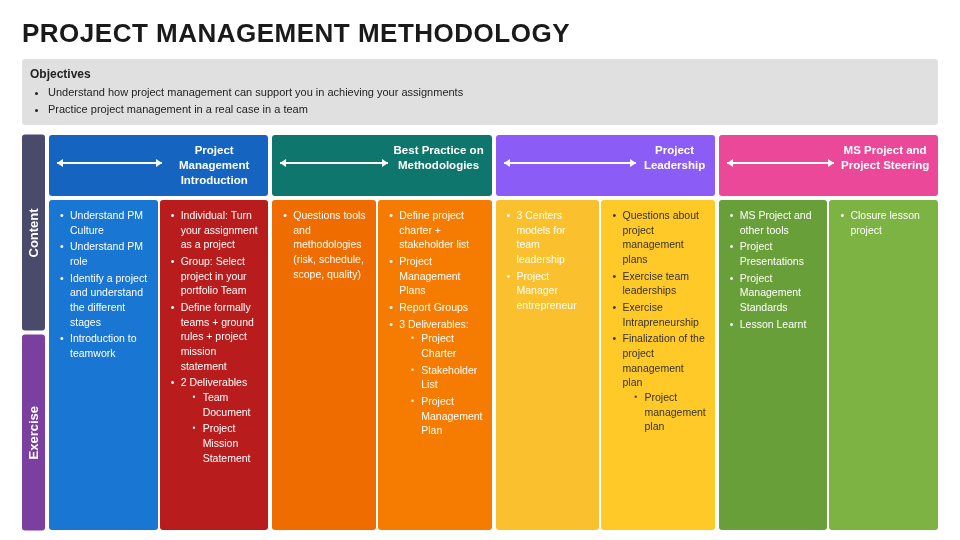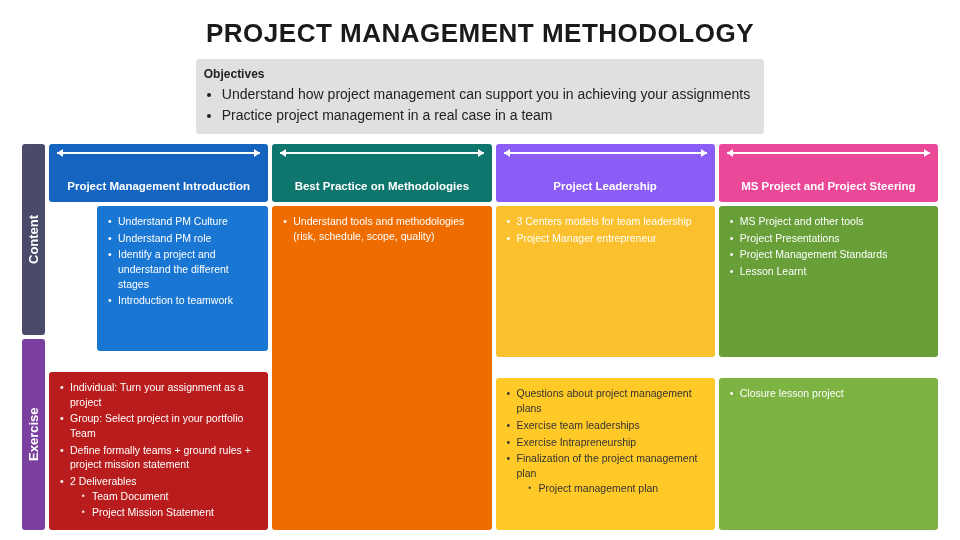--- a/index.html
+++ b/index.html
@@ -9,21 +9,20 @@
       width: 960px;
       height: 540px;
       overflow: hidden;
     }
     .page {
       width: 960px;
       height: 540px;
       padding: 18px 22px 10px 22px;
       display: flex;
       flex-direction: column;
-      align-items: center;
     }
     .title {
       font-size: 26px;
       font-weight: 900;
       color: #1a1a1a;
       letter-spacing: 0.5px;
       margin-bottom: 10px;
     }
     .objectives-box {
       background: #e0e0e0;
@@ -33,21 +32,21 @@
     }
     .objectives-box .obj-title {
       font-weight: 700;
       font-size: 12px;
       color: #222;
       margin-bottom: 3px;
     }
     .objectives-box ul {
       list-style: disc;
       padding-left: 18px;
-      font-size: 14px;
+      font-size: 11px;
       color: #222;
       line-height: 1.5;
     }
     .main-table {
       display: flex;
       flex: 1;
       gap: 0;
     }
     .row-label-col {
       display: flex;
@@ -82,22 +81,22 @@
       flex: 0 0 auto;
     }
     .content-row {
       display: flex;
       gap: 4px;
       flex: 1;
     }
     .col {
       flex: 1;
       display: flex;
-      flex-direction: column;
-      gap: 21px;
+      flex-direction: row;
+      gap: 2px;
     }
     .cell {
       border-radius: 3px;
       padding: 8px 9px;
       font-size: 10.5px;
       line-height: 1.4;
       flex: 1;
     }
     .cell-header {
       text-align: center;
@@ -162,21 +161,21 @@
       width: 0; height: 0;
       border-top: 4px solid transparent;
       border-bottom: 4px solid transparent;
       border-left: 6px solid #fff;
     }
 
     .bg-blue { background: #1565c0; color: #fff; }
     .bg-orange { background: #0f766e; color: #fff; }
     .bg-amber { background: #8b5cf6; color: #fff; }
     .bg-green { background: #ec4899; color: #fff; }
-    .bg-blue-light { background: #1976d2; color: #fff; margin-left: 48px; }
+    .bg-blue-light { background: #1976d2; color: #fff; }
     .bg-orange-light { background: #ef6c00; color: #fff; }
     .bg-amber-light { background: #fbc02d; color: #fff; }
     .bg-green-light { background: #689f38; color: #fff; }
     .bg-blue-ex { background: #b91c1c; color: #fff; }
     .bg-orange-ex { background: #f57c00; color: #fff; }
     .bg-amber-ex { background: #ffca28; color: #333; }
     .bg-green-ex { background: #7cb342; color: #fff; }
   </style>
 </head>
 <body>
@@ -243,21 +242,33 @@
                 <li>2 Deliverables<ul>
                     <li>Team Document</li>
                     <li>Project Mission Statement</li>
                   </ul></li>
               </ul>
             </div>
           </div>
           <div class="col">
             <div class="cell bg-orange-light">
               <ul>
-                <li>Understand tools and methodologies (risk, schedule, scope, quality)</li>
+                <li>Questions tools and methodologies (risk, schedule, scope, quality)</li>
+              </ul>
+            </div>
+            <div class="cell bg-orange-ex">
+              <ul>
+                <li>Define project charter + stakeholder list</li>
+                <li>Project Management Plans</li>
+                <li>Report Groups</li>
+                <li>3 Deliverables:<ul>
+                    <li>Project Charter</li>
+                    <li>Stakeholder List</li>
+                    <li>Project Management Plan</li>
+                  </ul></li>
               </ul>
             </div>
           </div>
           <div class="col">
             <div class="cell bg-amber-light">
               <ul>
                 <li>3 Centers models for team leadership</li>
                 <li>Project Manager entrepreneur</li>
               </ul>
             </div>

